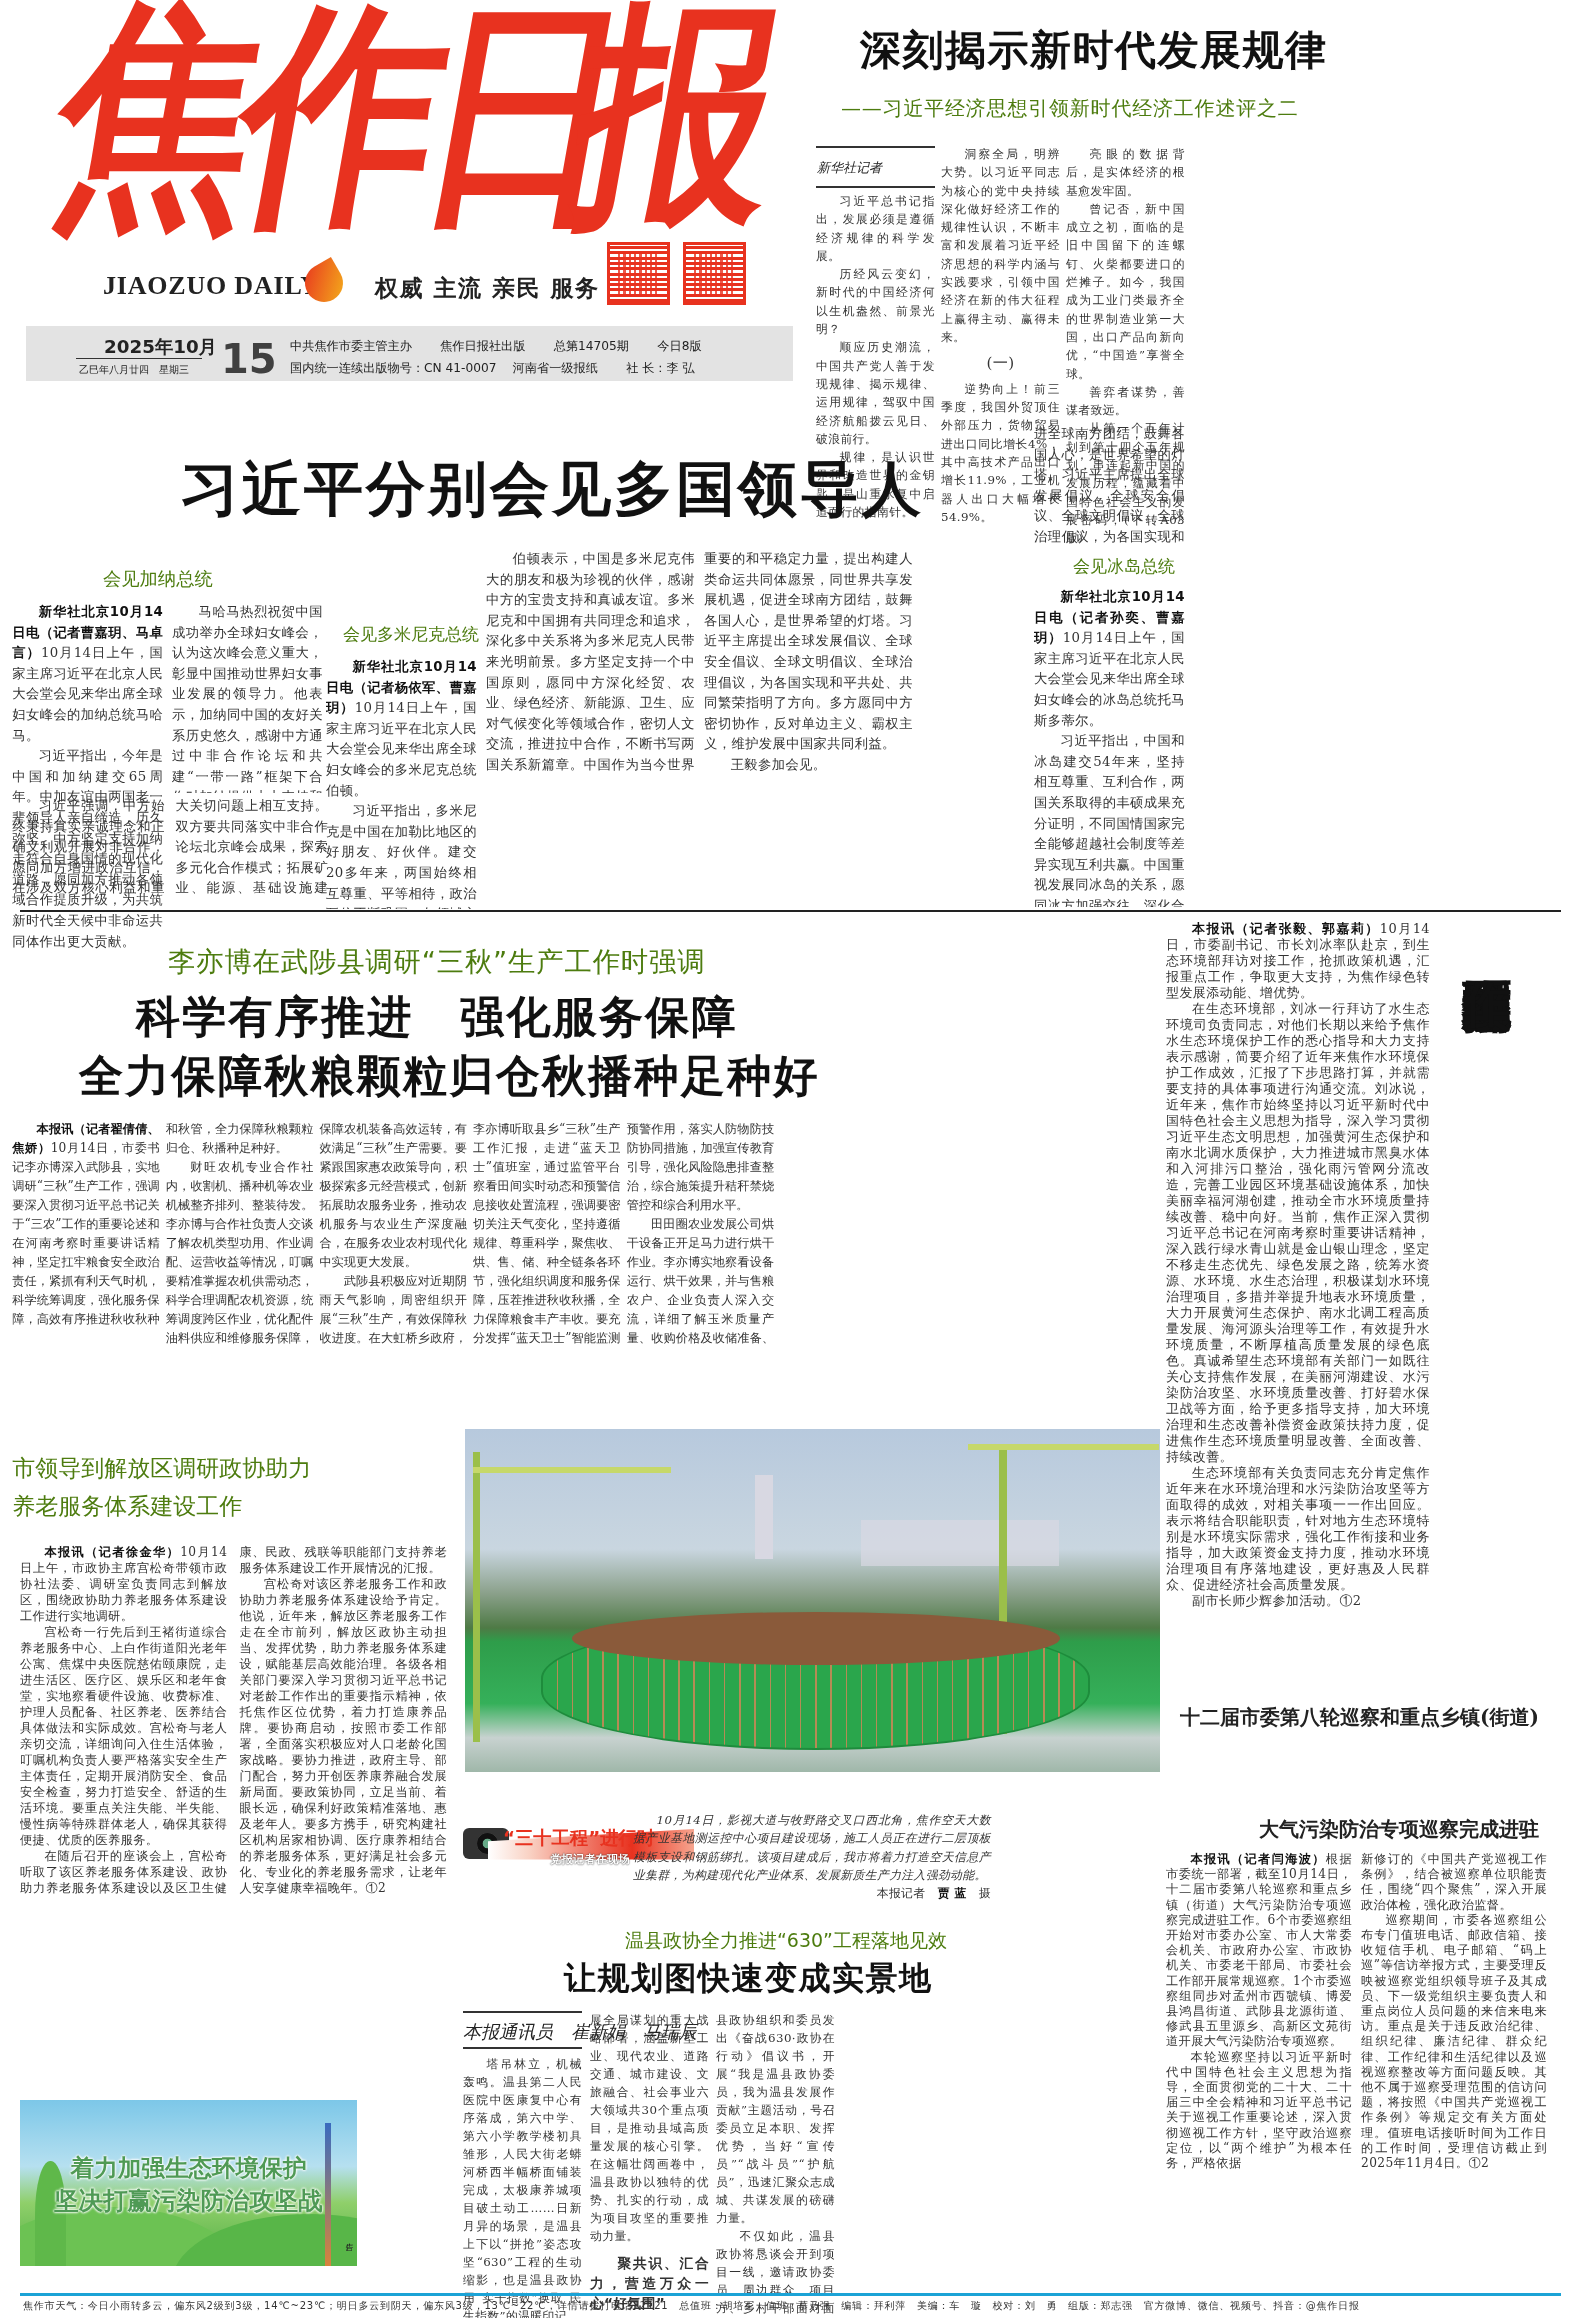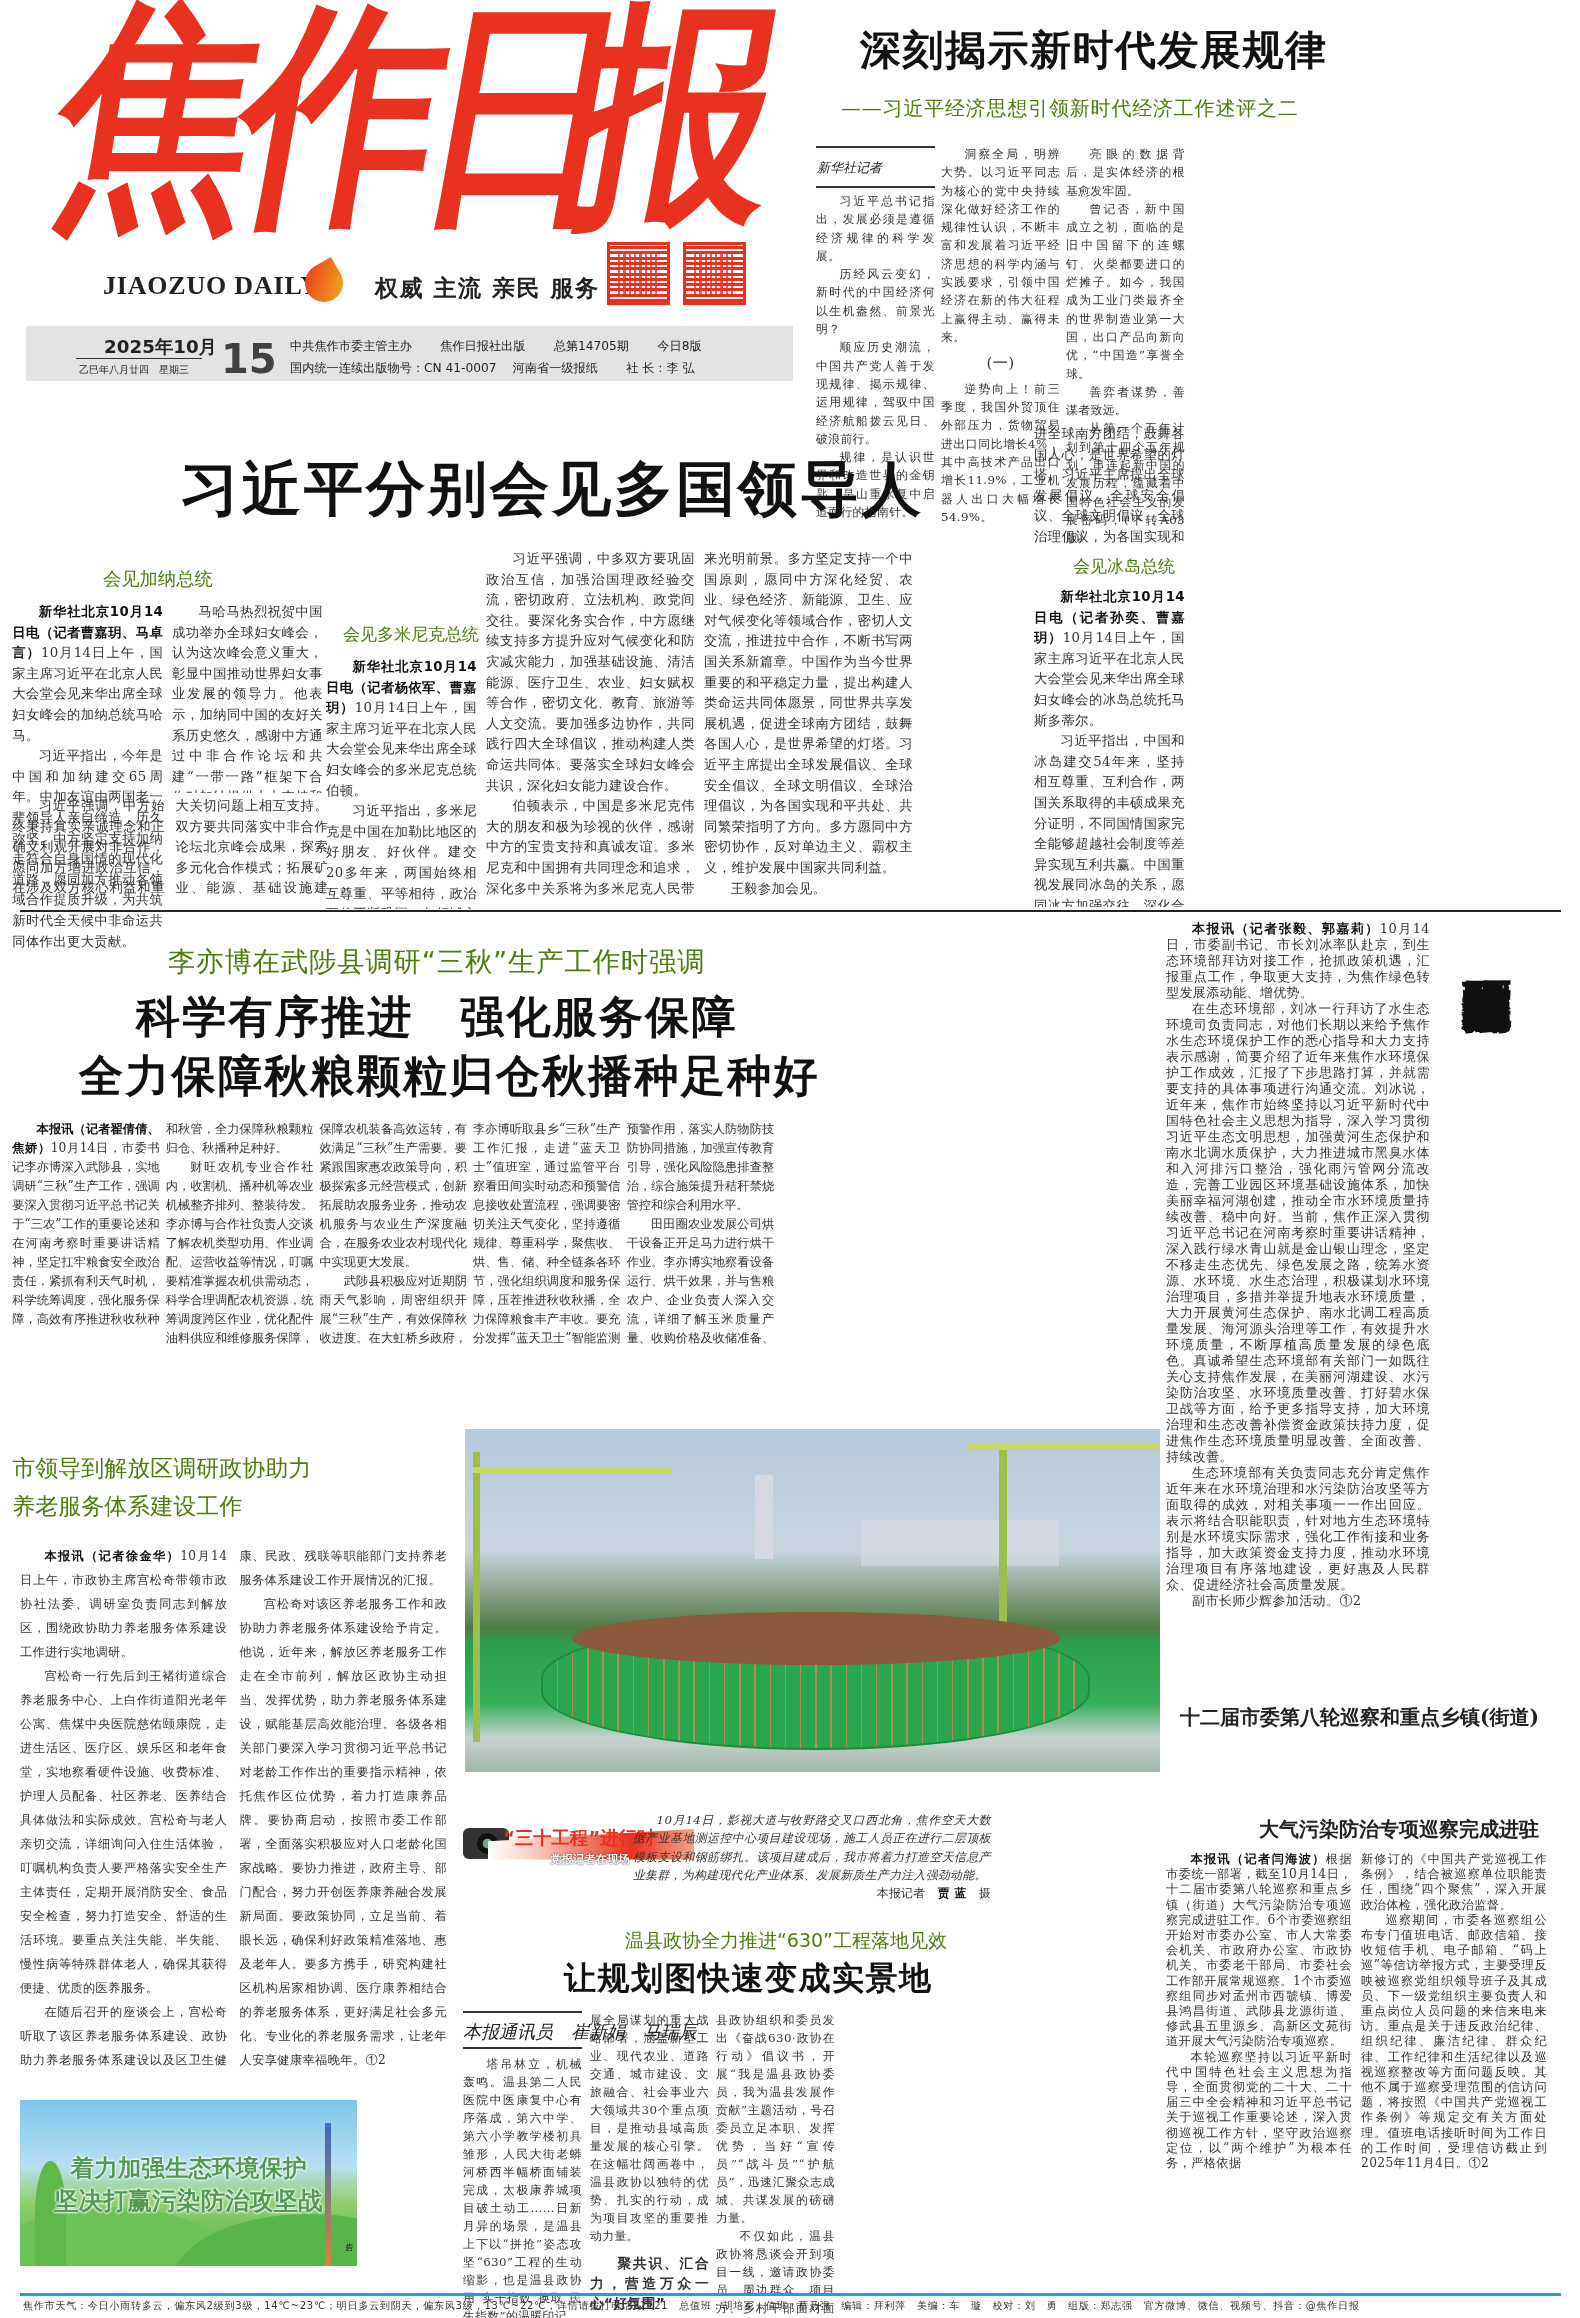--- a/index.html
+++ b/index.html
@@ -111,21 +111,20 @@
   <div class="abs body-text" style="left:172px;top:602px;width:151px;height:191px;overflow:hidden">
     <p>马哈马热烈祝贺中国成功举办全球妇女峰会，认为这次峰会意义重大，彰显中国推动世界妇女事业发展的领导力。他表示，加纳同中国的友好关系历史悠久，感谢中方通过中非合作论坛和共建“一带一路”框架下合作对加纳提供大力支持和帮助。加方坚定奉行一个中国政策，致力于深化对华关系，期待同中方加强贸易、数字经济、基础设施建设、能源、矿产、人文交流等合作，推动两国关系迈上新台阶。加方坚定支持多边主义，愿同中国等理念相近国家加强团结，密切多边协调，践行全球治理倡议，维护国际公平正义。</p>
   </div>
 
   <h3 class="abs sub-h" style="left:343px;top:623px;font-size:17px;font-weight:normal">会见多米尼克总统</h3>
   <div class="abs body-text" style="left:326px;top:657px;width:151px;height:252px;overflow:hidden">
     <p><b>新华社北京10月14日电（记者杨依军、曹嘉玥）</b><span>10月14日上午，国家主席习近平在北京人民大会堂会见来华出席全球妇女峰会的多米尼克总统伯顿。</span></p>
     <p>习近平指出，多米尼克是中国在加勒比地区的好朋友、好伙伴。建交20多年来，两国始终相互尊重、平等相待，政治互信不断巩固，各领域交流合作蓬勃开展，人民友谊日益深厚，树立了不同社会制度、不同大小国家间友好合作的典范。中方愿同多方一道，推动两国关系迈向更高水平，更好造福两国人民。</p>
   </div>
   <div class="abs body-text" style="left:486px;top:549px;width:427px;height:358px;overflow:hidden;column-count:2;column-gap:9.1px">
-    <p>习近平强调，中多双方要巩固政治互信，加强治国理政经验交流，密切政府、立法机构、政党间交往。要深化务实合作，中方愿继续支持多方提升应对气候变化和防灾减灾能力，加强基础设施、清洁能源、医疗卫生、农业、妇女赋权等合作，密切文化、教育、旅游等人文交流。要加强多边协作，共同践行四大全球倡议，推动构建人类命运共同体。要落实全球妇女峰会共识，深化妇女能力建设合作。</p>
     <p>伯顿表示，中国是多米尼克伟大的朋友和极为珍视的伙伴，感谢中方的宝贵支持和真诚友谊。多米尼克和中国拥有共同理念和追求，深化多中关系将为多米尼克人民带来光明前景。多方坚定支持一个中国原则，愿同中方深化经贸、农业、绿色经济、新能源、卫生、应对气候变化等领域合作，密切人文交流，推进拉中合作，不断书写两国关系新篇章。中国作为当今世界重要的和平稳定力量，提出构建人类命运共同体愿景，同世界共享发展机遇，促进全球南方团结，鼓舞各国人心，是世界希望的灯塔。习近平主席提出全球发展倡议、全球安全倡议、全球文明倡议、全球治理倡议，为各国实现和平共处、共同繁荣指明了方向。多方愿同中方密切协作，反对单边主义、霸权主义，维护发展中国家共同利益。</p>
     <p>王毅参加会见。</p>
   </div>
 
   <div class="abs body-text" style="left:1034px;top:424px;width:151px;height:122px;overflow:hidden">
     <p style="text-indent:0">进全球南方团结，鼓舞各国人心，是世界希望的灯塔。习近平主席提出全球发展倡议、全球安全倡议、全球文明倡议、全球治理倡议，为各国实现和平共处、共同繁荣指明了方向。多方愿同中方密切协作，反对单边主义、霸权主义，维护发展中国家共同利益。</p>
 
   </div>
   <h3 class="abs sub-h" style="left:1073px;top:555px;font-size:17px;font-weight:normal">会见冰岛总统</h3>
   <div class="abs body-text" style="left:1034px;top:587px;width:151px;height:320px;overflow:hidden">
@@ -169,21 +168,21 @@
   </div>
   <div class="abs body-text" style="left:1361px;top:1852px;width:186px;height:434px;overflow:hidden;font-size:12.2px;line-height:15.2px">
     <p style="text-indent:0">新修订的《中国共产党巡视工作条例》，结合被巡察单位职能责任，围绕“四个聚焦”，深入开展政治体检，强化政治监督。</p>
     <p>巡察期间，市委各巡察组公布专门值班电话、邮政信箱、接收短信手机、电子邮箱、“码上巡”等信访举报方式，主要受理反映被巡察党组织领导班子及其成员、下一级党组织主要负责人和重点岗位人员问题的来信来电来访。重点是关于违反政治纪律、组织纪律、廉洁纪律、群众纪律、工作纪律和生活纪律以及巡视巡察整改等方面问题反映。其他不属于巡察受理范围的信访问题，将按照《中国共产党巡视工作条例》等规定交有关方面处理。值班电话接听时间为工作日的工作时间，受理信访截止到2025年11月4日。①2</p>
   </div>
 </section>
 
 <section>
   <h2 class="abs sub-h" style="left:12.2px;top:1453px;font-size:23px;font-weight:normal">市领导到解放区调研政协助力</h2>
   <h2 class="abs sub-h" style="left:12.2px;top:1491px;font-size:23px;font-weight:normal">养老服务体系建设工作</h2>
-  <div class="abs body-text" style="left:20px;top:1544px;width:427px;height:546px;overflow:hidden;column-count:2;column-gap:12.2px;font-size:12.2px;line-height:24px">
+  <div class="abs body-text" style="left:20px;top:1544px;width:427px;height:546px;overflow:hidden;column-count:2;column-gap:12.2px;font-size:12.2px;line-height:16px">
     <p><b>本报讯（记者徐金华）</b><span>10月14日上午，市政协主席宫松奇带领市政协社法委、调研室负责同志到解放区，围绕政协助力养老服务体系建设工作进行实地调研。</span></p>
     <p>宫松奇一行先后到王褚街道综合养老服务中心、上白作街道阳光老年公寓、焦煤中央医院慈佑颐康院，走进生活区、医疗区、娱乐区和老年食堂，实地察看硬件设施、收费标准、护理人员配备、社区养老、医养结合具体做法和实际成效。宫松奇与老人亲切交流，详细询问入住生活体验，叮嘱机构负责人要严格落实安全生产主体责任，定期开展消防安全、食品安全检查，努力打造安全、舒适的生活环境。要重点关注失能、半失能、慢性病等特殊群体老人，确保其获得便捷、优质的医养服务。</p>
     <p>在随后召开的座谈会上，宫松奇听取了该区养老服务体系建设、政协助力养老服务体系建设以及区卫生健康、民政、残联等职能部门支持养老服务体系建设工作开展情况的汇报。</p>
     <p>宫松奇对该区养老服务工作和政协助力养老服务体系建设给予肯定。他说，近年来，解放区养老服务工作走在全市前列，解放区政协主动担当、发挥优势，助力养老服务体系建设，赋能基层高效能治理。各级各相关部门要深入学习贯彻习近平总书记对老龄工作作出的重要指示精神，依托焦作区位优势，着力打造康养品牌。要协商启动，按照市委工作部署，全面落实积极应对人口老龄化国家战略。要协力推进，政府主导、部门配合，努力开创医养康养融合发展新局面。要政策协同，立足当前、着眼长远，确保利好政策精准落地、惠及老年人。要多方携手，研究构建社区机构居家相协调、医疗康养相结合的养老服务体系，更好满足社会多元化、专业化的养老服务需求，让老年人安享健康幸福晚年。①2</p>
   </div>
 </section>
 
 <section>
   <div class="photo">
     <div class="city" style="left:290px;top:46px;width:18.3px;height:84px"></div>

